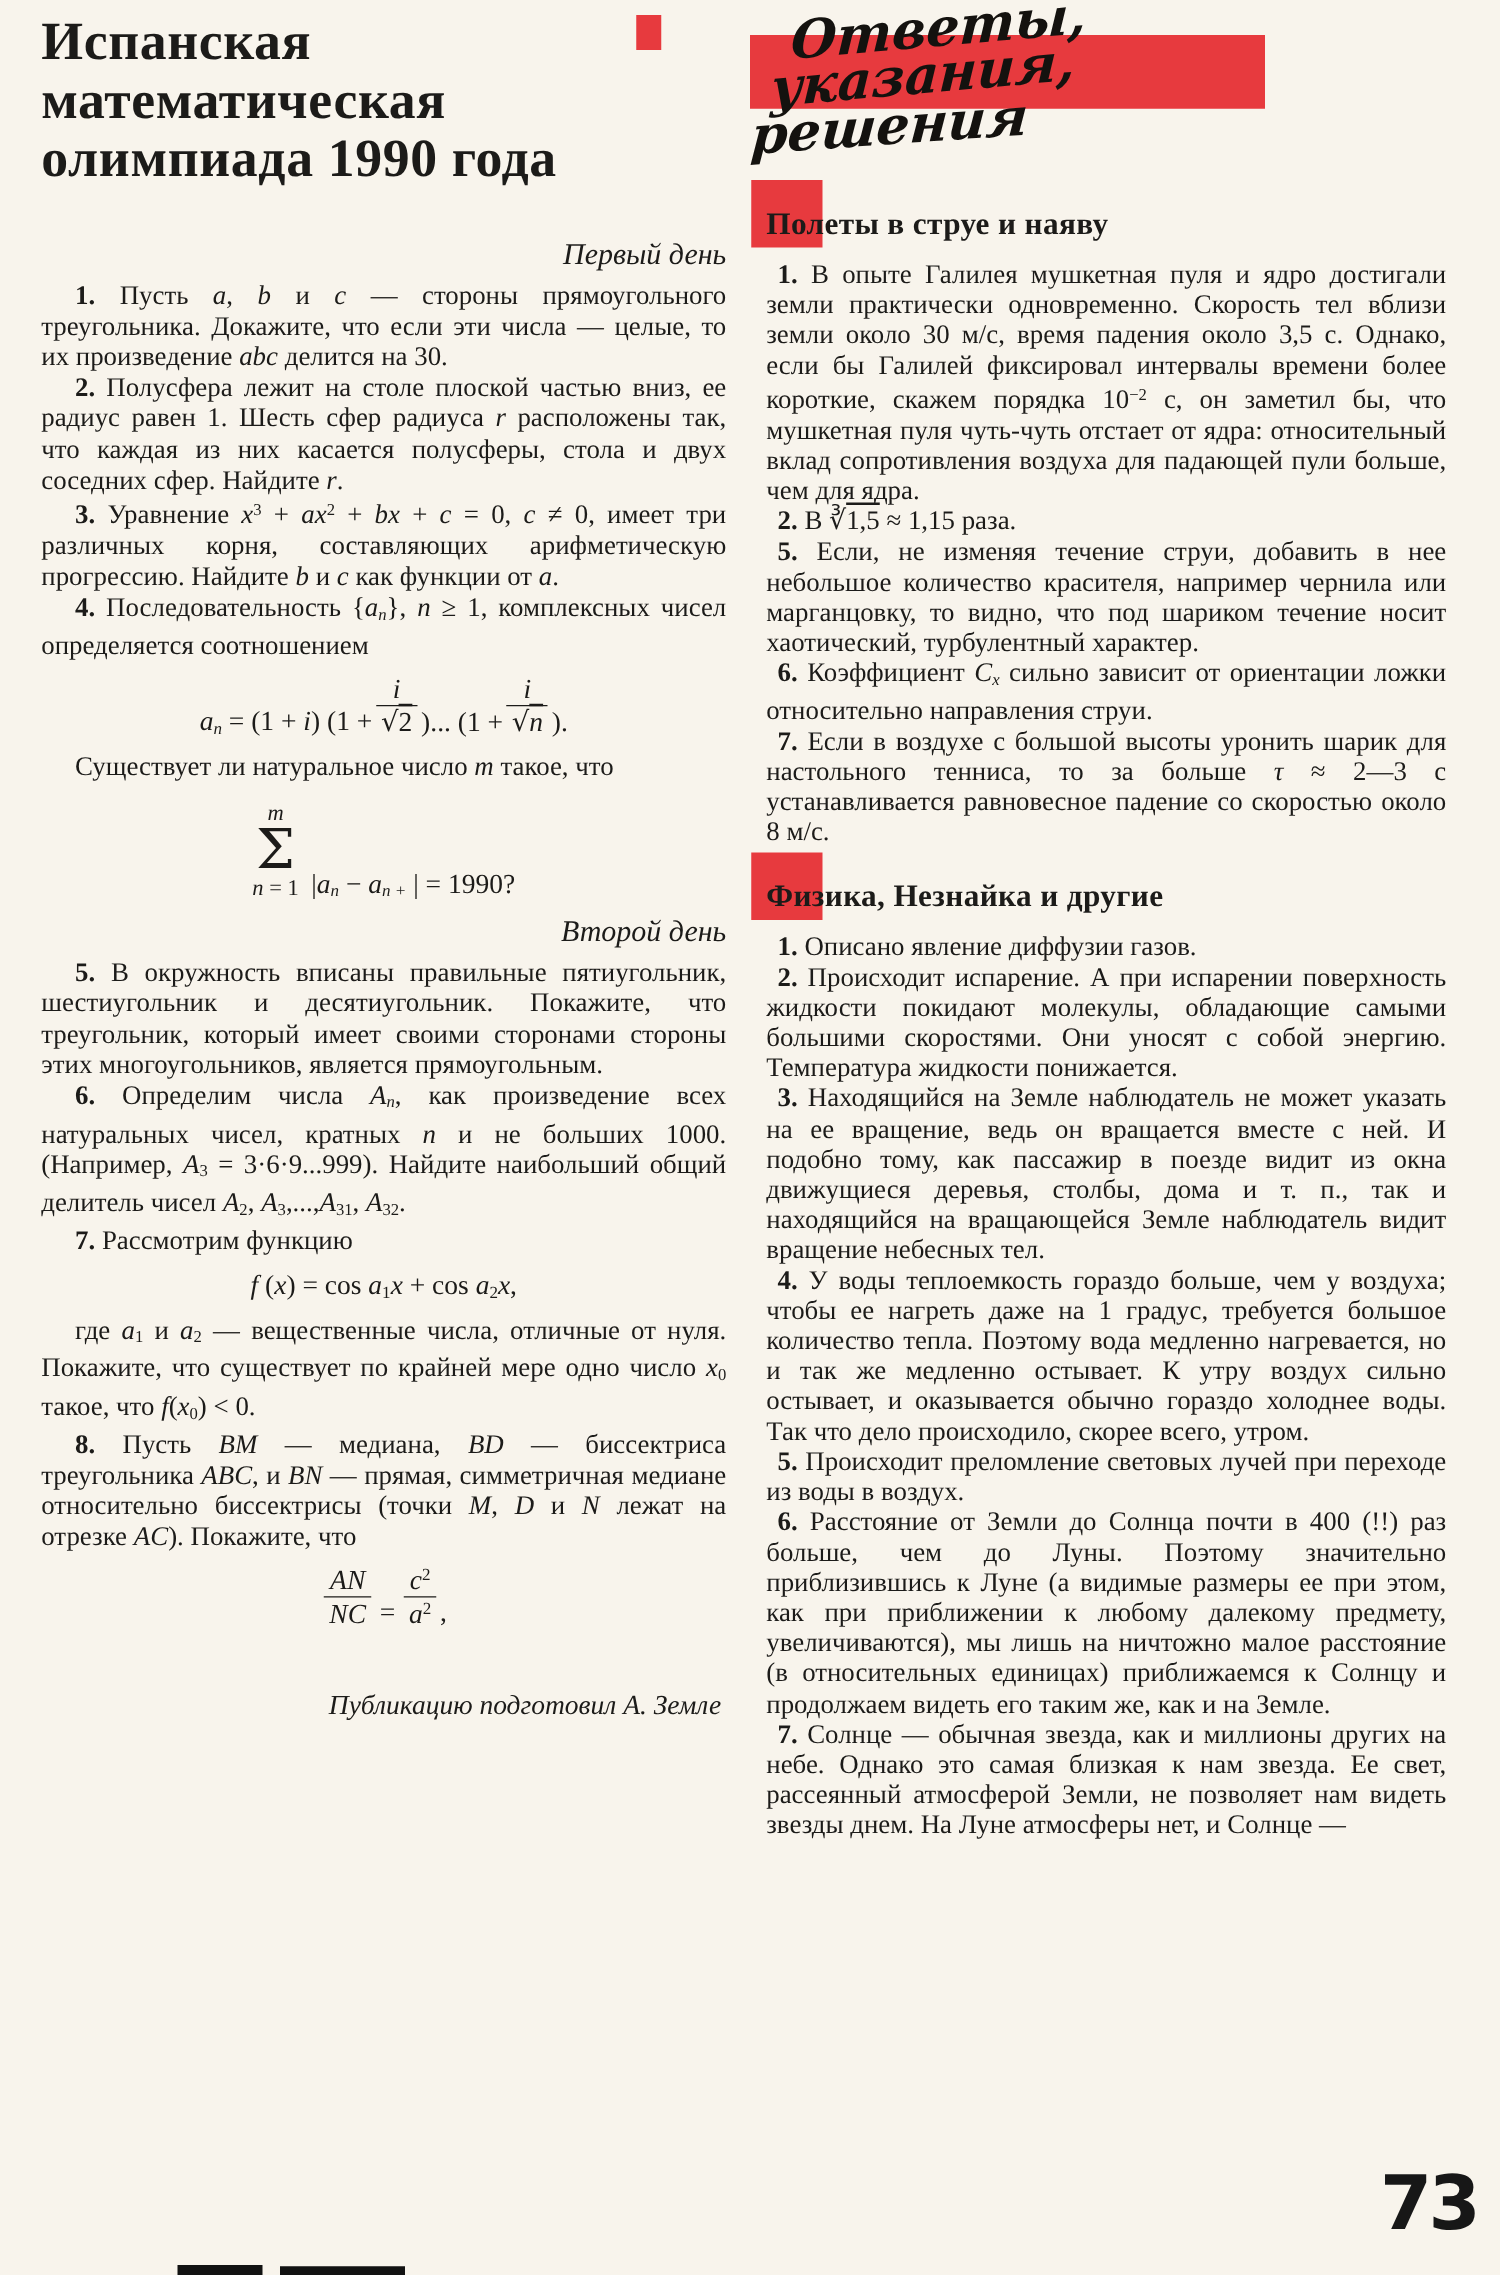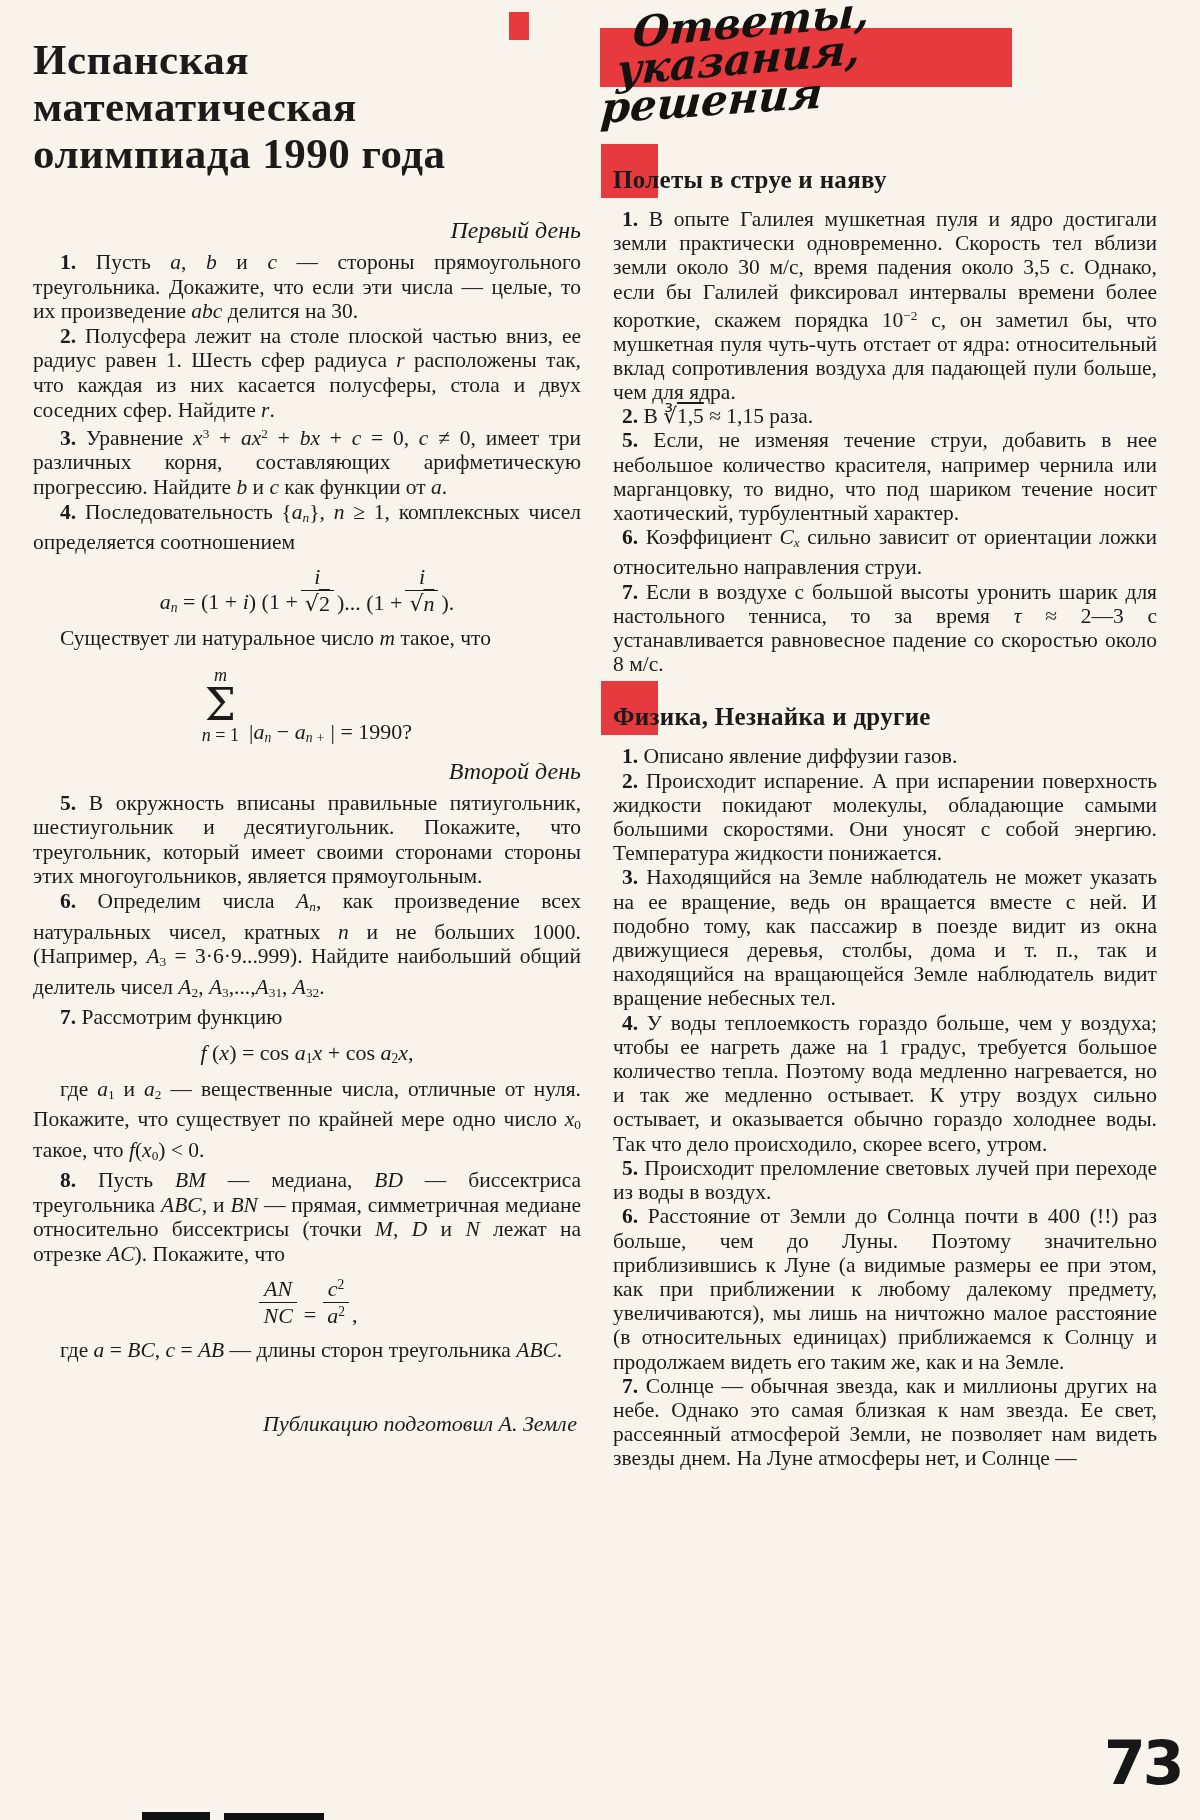--- a/index.html
+++ b/index.html
@@ -3,21 +3,21 @@
 <meta charset="utf-8">
 <style>
   :root{ --red:#e73a3e; --ink:#1c1b19; }
   html,body{ margin:0; padding:0; }
   body{
     position:relative; width:1200px; height:1820px; overflow:hidden;
     background:#f8f4ec; color:var(--ink);
     font-family:"Liberation Serif","DejaVu Serif",serif;
   }
   .col{ position:absolute; }
-  #left-col{ left:33px; top:36px; width:548px; }
+  #left-col{ left:33px; top:10px; width:548px; }
   #right-col{ left:613px; top:0; width:544px; }
 
   #title{ font-size:43px; line-height:47px; font-weight:700; margin:0; letter-spacing:.5px; }
 
   .day-heading{ font-style:italic; font-weight:400; font-size:24px; margin:40px 0 6px 22px;text-align:right; }
   #day2-heading{ margin:10px 0 6px 22px; }
 
   p.body{ font-size:21.5px; line-height:24.6px; text-align:justify; margin:0; text-indent:27px; }
   #right-col p.body{ text-indent:9px; line-height:24.2px; }
   .sec-body-first{ margin-top:12px !important; }
@@ -124,39 +124,38 @@
         <span class="fr-den"><span class="i">NC</span></span>
       </span>
     <span class="ratio-eq">=</span>
     <span class="frac">
         <span class="fr-num"><span class="i">c</span><span class="sup">2</span></span>
         <span class="fr-den"><span class="i">a</span><span class="sup">2</span></span>
       </span>
     <span>,</span>
   </div>
 
-  <p class="body"><span>где </span><span class="i">a</span><span> = </span><span class="i">BC</span><span>, </span><span class="i">c</span><span> = </span><span class="i">AB</span><span> — длины сторон треугольника </span><span class="i">ABC</span><span>.</span></p>
 
   <p id="byline">Публикацию подготовил А. Земле</p>
 </div>
 
 <div id="red-banner"></div>
 <div id="red-frag"></div>
 <span class="script" id="script-1">Ответы,</span>
 <span class="script" id="script-2">указания,</span>
 <span class="script" id="script-3">решения</span>
 
 <div class="col" id="right-col">
   <h2 class="sec-header" id="sec1-header"><span class="red-sq"></span><span class="ht">Полеты в струе и наяву</span></h2>
 
   <p class="body sec-body-first"><span class="b">1. </span><span>В опыте Галилея мушкетная пуля и ядро достигали земли практически одновременно. Скорость тел вблизи земли около 30 м/с, время падения около 3,5 с. Однако, если бы Галилей фиксировал интервалы времени более короткие, скажем порядка 10</span><span class="sup">−2</span><span> с, он заметил бы, что мушкетная пуля чуть-чуть отстает от ядра: относительный вклад сопротивления воздуха для падающей пули больше, чем для ядра.</span></p>
   <p class="body"><span class="b">2. </span><span>В </span><span class="rad">∛</span><span class="ov">1,5</span><span> ≈ 1,15 раза.</span></p>
   <p class="body"><span class="b">5. </span><span>Если, не изменяя течение струи, добавить в нее небольшое количество красителя, например чернила или марганцовку, то видно, что под шариком течение носит хаотический, турбулентный характер.</span></p>
   <p class="body"><span class="b">6. </span><span>Коэффициент </span><span class="i">C</span><span class="i sub">x</span><span> сильно зависит от ориентации ложки относительно направления струи.</span></p>
-  <p class="body"><span class="b">7. </span><span>Если в воздухе с большой высоты уронить шарик для настольного тенниса, то за время </span><span class="i">τ</span><span> ≈ 2—3 с устанавливается равновесное падение со скоростью около 8 м/с.</span></p>
+  <p class="body"><span class="b">7. </span><span>Если в воздухе с большой высоты уронить шарик для настольного тенниса, то за больше </span><span class="i">τ</span><span> ≈ 2—3 с устанавливается равновесное падение со скоростью около 8 м/с.</span></p>
 
   <h2 class="sec-header" id="sec2-header"><span class="red-sq"></span><span class="ht">Физика, Незнайка и другие</span></h2>
 
   <p class="body sec-body-first"><span class="b">1. </span><span>Описано явление диффузии газов.</span></p>
   <p class="body"><span class="b">2. </span><span>Происходит испарение. А при испарении поверхность жидкости покидают молекулы, обладающие самыми большими скоростями. Они уносят с собой энергию. Температура жидкости понижается.</span></p>
   <p class="body"><span class="b">3. </span><span>Находящийся на Земле наблюдатель не может указать на ее вращение, ведь он вращается вместе с ней. И подобно тому, как пассажир в поезде видит из окна движущиеся деревья, столбы, дома и т. п., так и находящийся на вращающейся Земле наблюдатель видит вращение небесных тел.</span></p>
   <p class="body"><span class="b">4. </span><span>У воды теплоемкость гораздо больше, чем у воздуха; чтобы ее нагреть даже на 1 градус, требуется большое количество тепла. Поэтому вода медленно нагревается, но и так же медленно остывает. К утру воздух сильно остывает, и оказывается обычно гораздо холоднее воды. Так что дело происходило, скорее всего, утром.</span></p>
   <p class="body"><span class="b">5. </span><span>Происходит преломление световых лучей при переходе из воды в воздух.</span></p>
   <p class="body"><span class="b">6. </span><span>Расстояние от Земли до Солнца почти в 400 (!!) раз больше, чем до Луны. Поэтому значительно приблизившись к Луне (а видимые размеры ее при этом, как при приближении к любому далекому предмету, увеличиваются), мы лишь на ничтожно малое расстояние (в относительных единицах) приближаемся к Солнцу и продолжаем видеть его таким же, как и на Земле.</span></p>
   <p class="body"><span class="b">7. </span><span>Солнце — обычная звезда, как и миллионы других на небе. Однако это самая близкая к нам звезда. Ее свет, рассеянный атмосферой Земли, не позволяет нам видеть звезды днем. На Луне атмосферы нет, и Солнце —</span></p>

